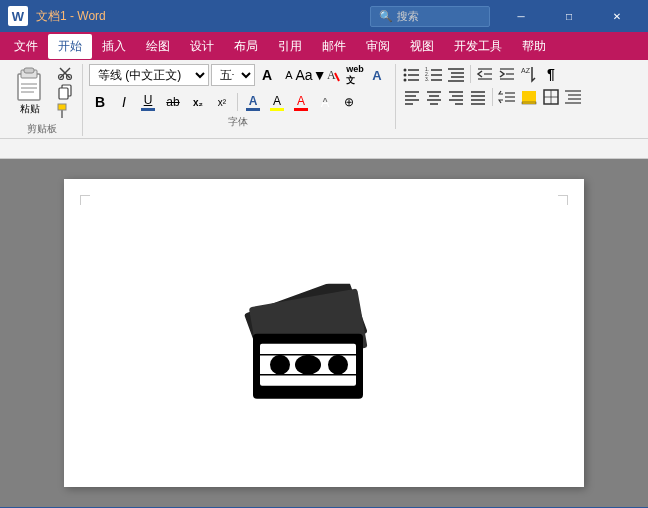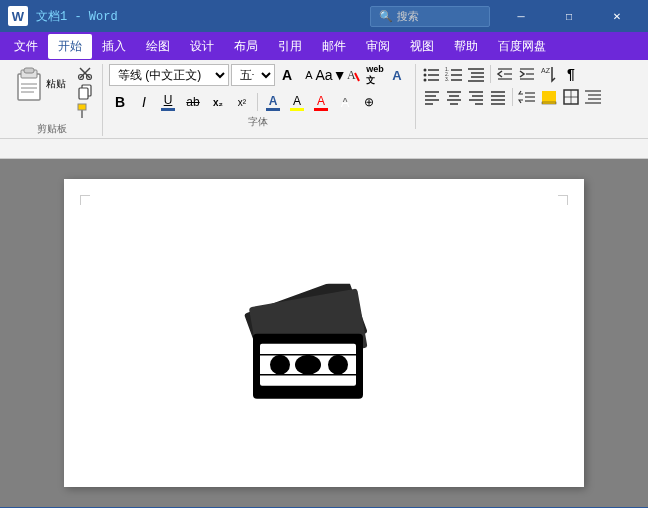--- a/index.html
+++ b/index.html
@@ -18,22 +18,21 @@
       width: 20px; height: 20px;
       background: white;
       border-radius: 2px;
       display: flex; align-items: center; justify-content: center;
       margin-right: 8px;
       font-weight: bold; color: #2b579a; font-size: 13px;
     }
     .title-bar-text {
       flex: 1;
       font-size: 12px;
-      color: #7dd3fc;
-      font-family: Liberation Mono, monospace;
+      color: #fdba74;
     }
     .title-bar-search {
       display: flex; align-items: center;
       background: #3b6baa;
       border: 1px solid #5080bb;
       border-radius: 2px;
       padding: 2px 8px;
       color: #ccc;
       font-size: 12px;
       width: 120px;
@@ -44,21 +43,21 @@
     }
     .title-control-btn {
       width: 46px; height: 32px;
       display: flex; align-items: center; justify-content: center;
       color: white; font-size: 10px; cursor: pointer;
     }
 
     
     .menu-bar {
       height: 28px;
-      background: #6d28d9;
+      background: #be185d;
       display: flex;
       align-items: center;
       padding: 0 4px;
     }
     .menu-item {
       padding: 4px 10px;
       color: white;
       font-size: 12px;
       cursor: pointer;
       border-radius: 2px;
@@ -99,21 +98,21 @@
     }
 
     
     .clipboard-group {
       display: flex;
       flex-direction: row;
       gap: 2px;
       align-items: flex-start;
     }
     .paste-btn {
-      display: flex; flex-direction: row; align-items: center;
+      display: flex; flex-direction: column; align-items: center;
       padding: 2px 6px;
       cursor: pointer;
       border-radius: 2px;
       font-size: 10px;
     }
     .clipboard-small {
       display: flex; flex-direction: column; gap: 1px;
     }
     .small-btn {
       width: 22px; height: 18px;
@@ -234,22 +233,22 @@
   <div class="menu-item">文件</div>
   <div class="menu-item active">开始</div>
   <div class="menu-item">插入</div>
   <div class="menu-item">绘图</div>
   <div class="menu-item">设计</div>
   <div class="menu-item">布局</div>
   <div class="menu-item">引用</div>
   <div class="menu-item">邮件</div>
   <div class="menu-item">审阅</div>
   <div class="menu-item">视图</div>
+  <div class="menu-item">开发工具</div>
   <div class="menu-item">帮助</div>
-  <div class="menu-item">百度网盘</div>
 </div>
 
 <div class="ribbon">
 
   <div class="ribbon-group">
     <div class="clipboard-group">
       <div class="paste-btn">
 
         <svg width="32" height="36" viewBox="0 0 32 36">
 

